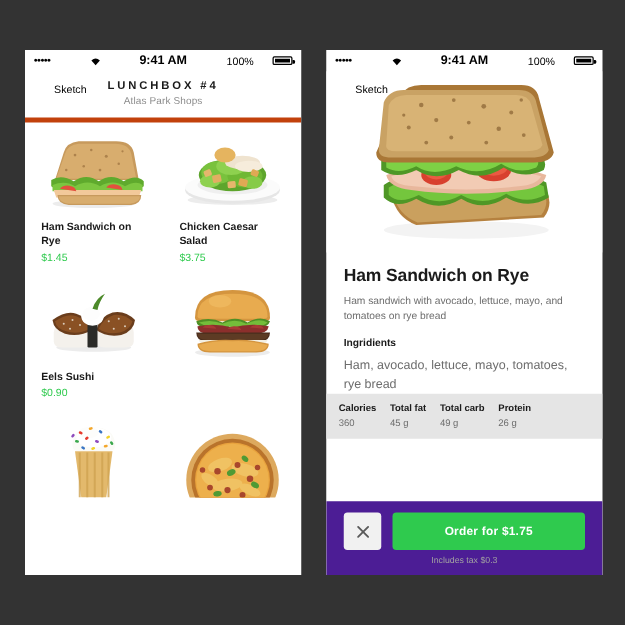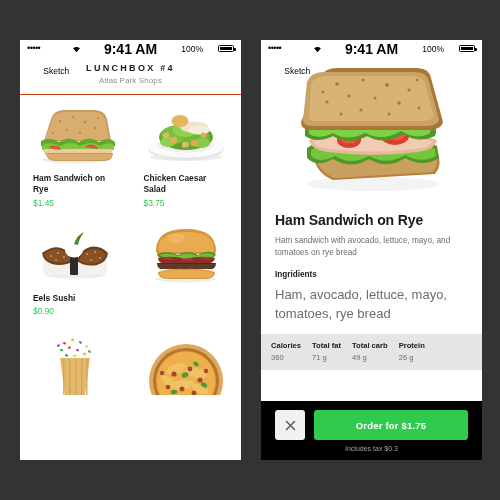--- a/index.html
+++ b/index.html
@@ -34,21 +34,21 @@
     height: 17px;
     display: flex;
     align-items: center;
     padding: 0 7px;
     font-size: 8px;
     color: #000;
     letter-spacing: 0px;
     box-sizing: border-box;
   }
   .sb-left { display: flex; align-items: center; gap: 3px; flex: 1 1 0; }
-  .sb-mid { flex: 0 0 auto; font-weight: bold; font-size: 14px; text-align: center; }
+  .sb-mid { flex: 0 0 auto; font-weight: bold; font-size: 10px; text-align: center; }
   .sb-right { display: flex; align-items: center; gap: 15px; flex: 1 1 0; justify-content: flex-end; }
   .dots { letter-spacing: -0.5px; font-size: 9px; line-height: 1; }
   .carrier { font-size: 8.5px; margin-top: 44px; }
   .wifi { width: 9px; height: 8px; display: inline-block; position: relative; }
   .battpct { font-size: 8.5px; }
   .batt {
     width: 16px; height: 7.5px; border: 1px solid #000; border-radius: 1.5px;
     position: relative; box-sizing: border-box;
   }
   .batt::before {
@@ -57,21 +57,21 @@
   }
   .batt::after {
     content: ""; position: absolute; right: -2.5px; top: 2px;
     width: 1.5px; height: 3.5px; background: #000; border-radius: 0 1px 1px 0;
   }
 
   
   .list-header {
     text-align: center;
     padding: 6px 8px 9px 8px;
-    border-bottom: 1px solid #c2410c;
+    border-bottom: 4px solid #c2410c;
   }
   .lh-title {
     font-size: 9px;
     font-weight: bold;
     letter-spacing: 2.3px;
     color: #1a1a1a;
     margin-bottom: 3px;
   }
   .lh-sub {
     font-size: 8px;
@@ -133,24 +133,24 @@
     line-height: 1.5;
     margin-bottom: 10px;
   }
   .detail-sub {
     font-size: 8.2px;
     font-weight: bold;
     color: #1a1a1a;
     margin-bottom: 6px;
   }
   .detail-ing {
-    font-size: 13px;
+    font-size: 10px;
     color: #6d6d6d;
     line-height: 1.5;
-    margin-bottom: 10px;
+    margin-bottom: 0;
   }
 
   
   .nutri {
     background: #e5e5e5;
     display: flex;
     padding: 7px 10px 8px 10px;
     gap: 11px;
   }
   .nutri-col { }
@@ -166,21 +166,21 @@
     color: #6d6d6d;
     white-space: nowrap;
   }
 
   
   .orderbar {
     position: absolute;
     left: 0; right: 0; bottom: 0;
     padding: 9px 14px 8px 14px;
     box-sizing: border-box;
-    background: #000000;
+    background: #4c1d95;
   }
   .order-row { display: flex; align-items: stretch; gap: 9px; }
   .close-btn {
     width: 30px; height: 30px;
     background: #f1f1f1;
     border: none;
     border-radius: 3px;
     display: flex; align-items: center; justify-content: center;
     cursor: pointer;
     padding: 0;
@@ -490,21 +490,21 @@
       <div class="detail-ing">Ham, avocado, lettuce, mayo, tomatoes, rye bread</div>
     </div>
 
     <div class="nutri">
       <div class="nutri-col">
         <div class="nutri-h">Calories</div>
         <div class="nutri-v">360</div>
       </div>
       <div class="nutri-col">
         <div class="nutri-h">Total fat</div>
-        <div class="nutri-v">71 g</div>
+        <div class="nutri-v">45 g</div>
       </div>
       <div class="nutri-col">
         <div class="nutri-h">Total carb</div>
         <div class="nutri-v">49 g</div>
       </div>
       <div class="nutri-col">
         <div class="nutri-h">Protein</div>
         <div class="nutri-v">26 g</div>
       </div>
     </div>

